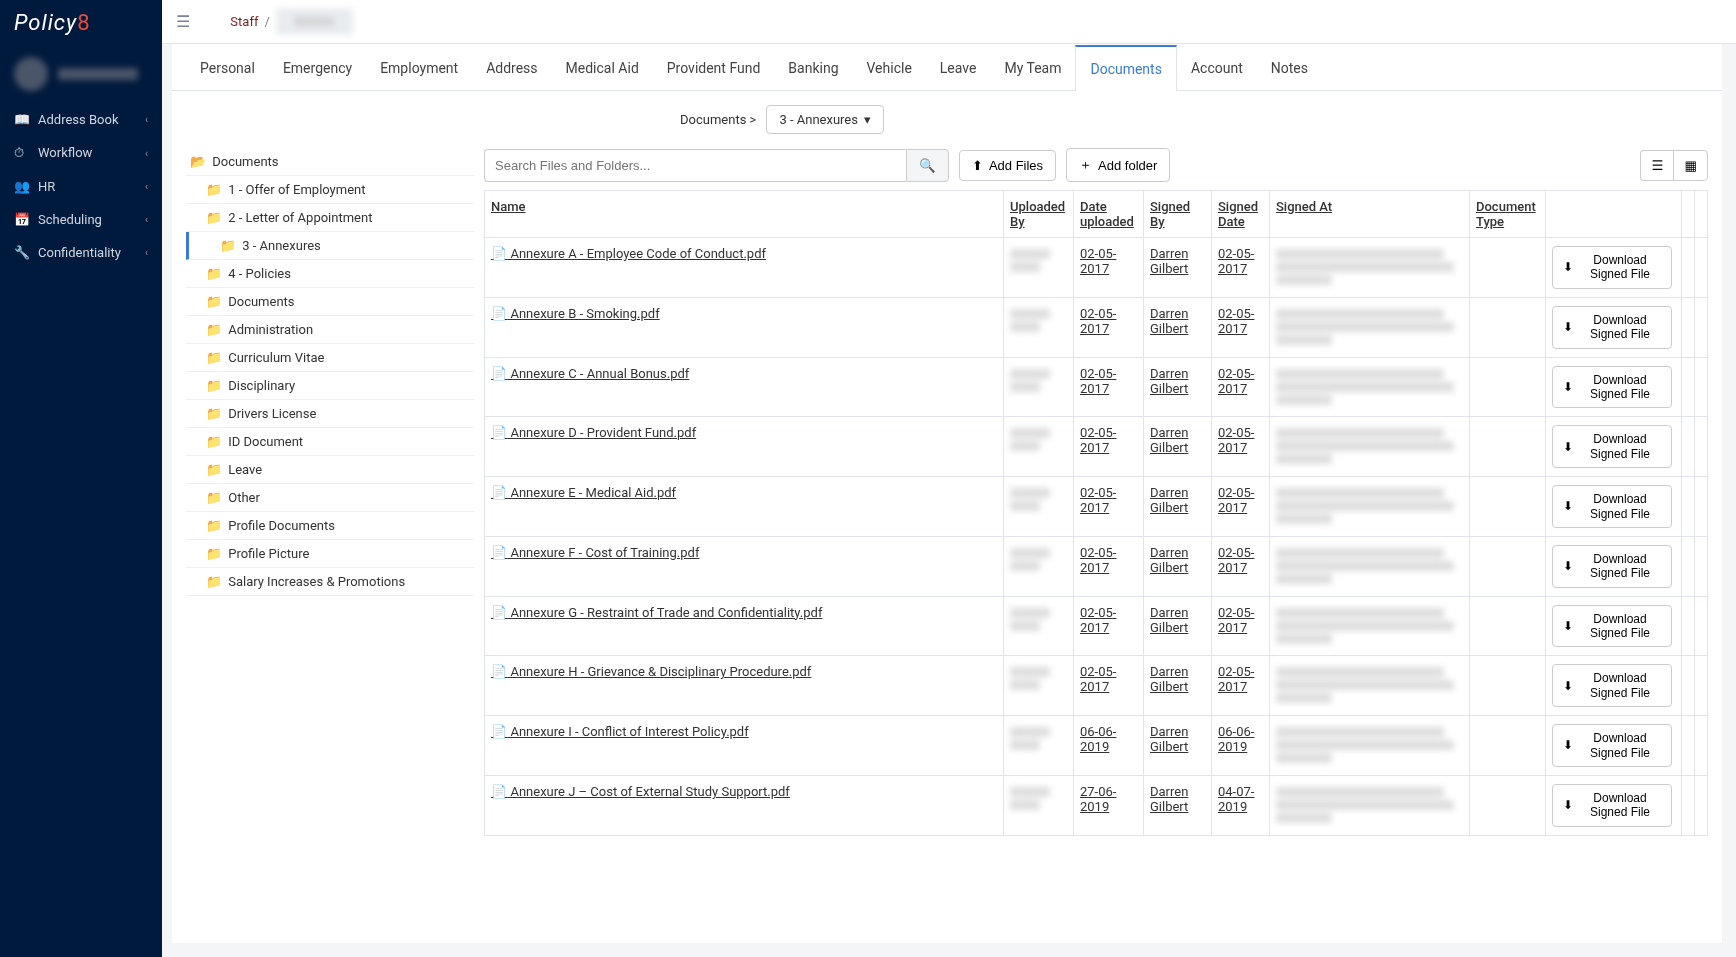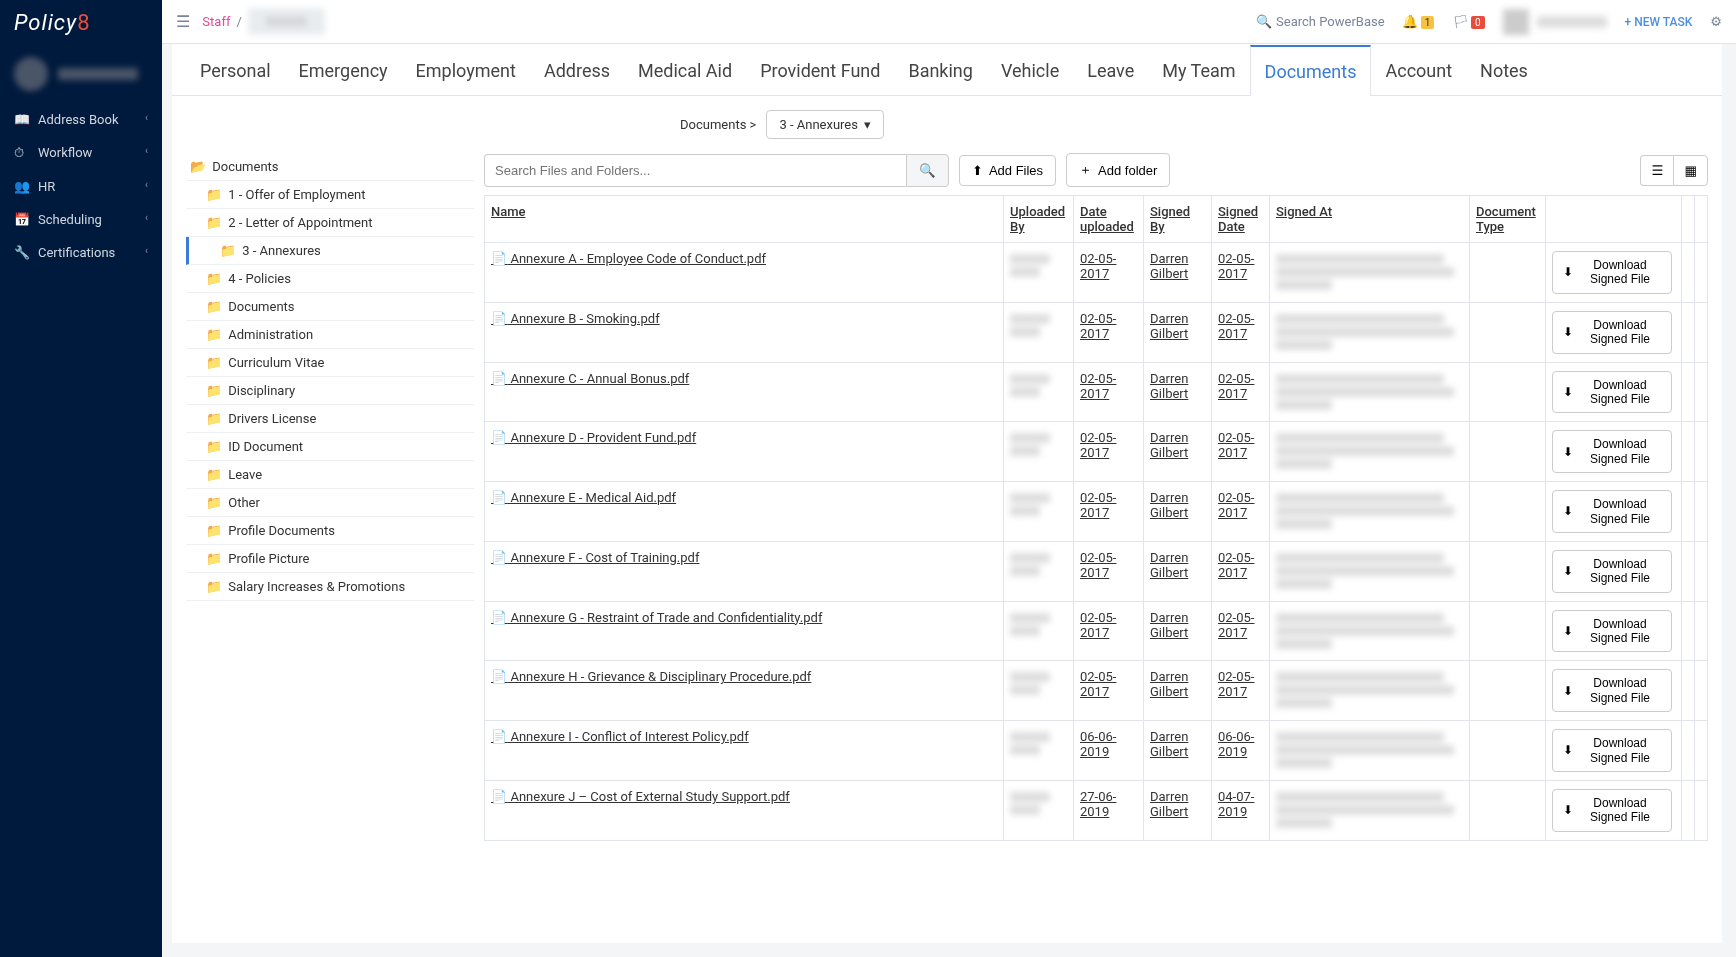--- a/index.html
+++ b/index.html
@@ -8,52 +8,52 @@
 
 
 .sidebar { width: 162px; background: #001a3d; color: #fff; display: flex; flex-direction: column; flex-shrink: 0; }
 .logo { padding: 10px 14px; font-size: 22px; font-weight: 400; letter-spacing: 1px; font-style: italic; }
 .logo .a8 { color: #fff; }
 .logo .eight-red { color: #e74c3c; font-style: normal; }
 .user-block { padding: 12px 14px; display: flex; align-items: center; gap: 10px; }
 .avatar { width: 34px; height: 34px; border-radius: 50%; background: #4a5568; filter: blur(3px); }
 .user-info { line-height: 1.2; }
 .user-name { font-size: 13px; filter: blur(3px); background: #4a5568; height: 12px; width: 80px; border-radius: 2px; }
-.nav-item { display: flex; align-items: flex-start; justify-content: space-between; padding: 9px 14px; font-size: 13px; color: #d0d6df; cursor: pointer; }
+.nav-item { display: flex; align-items: center; justify-content: space-between; padding: 9px 14px; font-size: 13px; color: #d0d6df; cursor: pointer; }
 .nav-item .ico { margin-right: 8px; width: 16px; display: inline-block; }
 .nav-item .chev { font-size: 10px; color: #8892a8; }
 
 
 .main { flex: 1; display: flex; flex-direction: column; background: #f4f5f7; }
 
 
 .topbar { height: 44px; background: #fff; border-bottom: 1px solid #e1e4ea; display: flex; align-items: center; padding: 0 14px; gap: 12px; }
 .hamburger { color: #7b8497; cursor: pointer; font-size: 16px; }
 .breadcrumb { display: flex; align-items: center; gap: 6px; }
-.bc-link { color: #ec4899; cursor: pointer; }
+.bc-link { color: #7f1d1d; cursor: pointer; margin-left: 28px; }
 .bc-sep { color: #7b8497; }
 .bc-current { background: #e9ecef; padding: 6px 18px; border-radius: 2px; filter: blur(3px); color: #aaa; }
 .topbar-right { margin-left: auto; display: flex; align-items: center; gap: 18px; }
 .tb-search { color: #7b8497; font-size: 13px; cursor: pointer; }
 .tb-badge { position: relative; color: #7b8497; cursor: pointer; }
 .badge-num { font-size: 10px; padding: 1px 4px; border-radius: 2px; margin-left: 2px; color: #fff; }
 .badge-yellow { background: #f5c242; color:#333; }
 .badge-red { background: #e74c3c; }
 .tb-user { display: flex; align-items: center; gap: 8px; }
 .tb-avatar { width: 26px; height: 26px; background: #ccc; filter: blur(3px); }
 .tb-uname { filter: blur(3px); background:#ddd; height:12px; width:70px; border-radius:2px; }
 .btn-newtask { color: #4a90e2; font-size: 12px; cursor: pointer; font-weight: 500; }
 .gear { color: #7b8497; cursor: pointer; }
 
 
 .card { background: #fff; margin: 0 14px 14px 10px; flex: 1; display: flex; flex-direction: column; overflow: hidden; }
 
 
 .tabs { display: flex; border-bottom: 1px solid #e1e4ea; padding: 0 14px; }
-.tab { padding: 14px 14px; font-size: 18px; color: #444; cursor: pointer; border-top: 2px solid transparent; }
+.tab { padding: 14px 14px; font-size: 14px; color: #444; cursor: pointer; border-top: 2px solid transparent; }
 .tab.active { color: #3a7bd5; border-top: 2px solid #3a7bd5; border-left: 1px solid #e1e4ea; border-right: 1px solid #e1e4ea; background:#fff; position:relative; top:1px; }
 
 
 .panel-body { flex:1; display:flex; flex-direction:column; overflow:auto; }
 .crumb-row { padding: 14px 0 14px 508px; display:flex; align-items:center; gap:10px; }
 .crumb-text { font-size: 13px; }
 .dd-btn { border:1px solid #ccc; background:#fff; padding:6px 12px; border-radius:4px; font-size:13px; display:flex; align-items:center; gap:6px; cursor:pointer; }
 
 .two-col { display:flex; }
 .tree-col { width: 312px; padding: 0 10px 10px 14px; }
@@ -120,45 +120,34 @@
         </div>
         <div class="nav-item">
           <span><span class="ico">👥</span><span>HR</span></span>
           <span class="chev">‹</span>
         </div>
         <div class="nav-item">
           <span><span class="ico">📅</span><span>Scheduling</span></span>
           <span class="chev">‹</span>
         </div>
         <div class="nav-item">
-          <span><span class="ico">🔧</span><span>Certifications</span></span>
+          <span><span class="ico">🔧</span><span>Confidentiality</span></span>
           <span class="chev">‹</span>
         </div>
       </div>
   </aside>
 
   <div class="main">
 
     <div class="topbar">
       <span class="hamburger">☰</span>
       <div class="breadcrumb">
         <span class="bc-link">Staff</span>
         <span class="bc-sep">/</span>
         <span class="bc-current">XXXXX</span>
-      </div>
-      <div class="topbar-right">
-        <span class="tb-search">🔍 <span>Search PowerBase</span></span>
-        <span class="tb-badge">🔔<span class="badge-num badge-yellow">1</span></span>
-        <span class="tb-badge">🏳<span class="badge-num badge-red">0</span></span>
-        <div class="tb-user">
-          <div class="tb-avatar"></div>
-          <div class="tb-uname"></div>
-        </div>
-        <span class="btn-newtask">+  NEW TASK</span>
-        <span class="gear">⚙</span>
       </div>
     </div>
 
     <div class="card">
 
       <div class="tabs" id="tabs">
           <div class="tab">Personal</div>
           <div class="tab">Emergency</div>
           <div class="tab">Employment</div>
           <div class="tab">Address</div>

